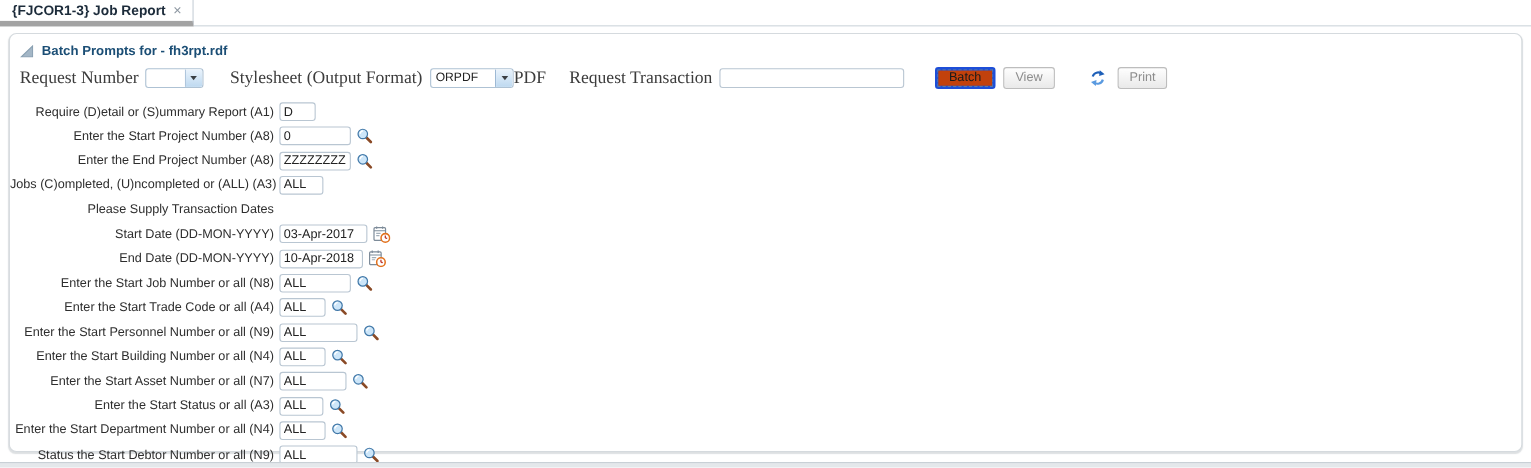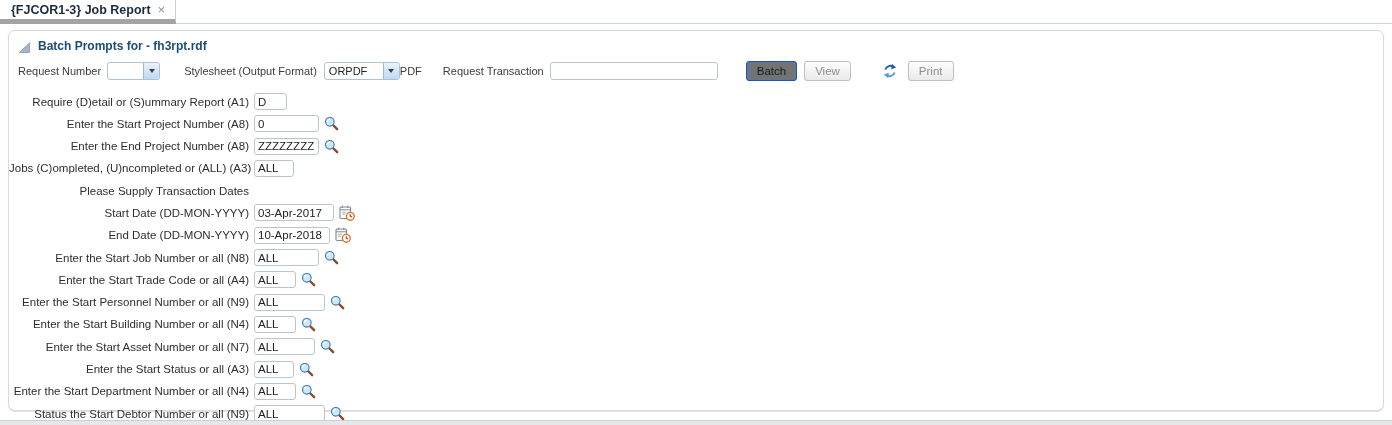--- a/index.html
+++ b/index.html
@@ -17,35 +17,35 @@
   
   .panel { margin: 6px 8px 0 8px; height: 381px; background: #ffffff;
     border: 1px solid #d5dade; border-radius: 7px; box-shadow: 0 1px 1px rgba(120,130,140,.25);
     padding: 5px 0 0 0; }
   .panel-header { display: flex; align-items: center; padding: 3px 0 2px 9px; }
   .disclosure { width: 13px; height: 13px; margin-right: 7px; display: inline-block; }
   .panel-title { font-size: 12px; font-weight: bold; color: #1b4e75; }
 
   
   .toolbar { display: flex; align-items: center; height: 26px; margin-top: 3px; white-space: nowrap; }
-  .tb-label { font-size: 11px; color: #3c3c3c; }
+  .tb-label { font-size: 16px; color: #3c3c3c; font-family: Liberation Serif, serif; }
   .combo { display: inline-flex; height: 18px; border: 1px solid #aec2d4; border-radius: 3px;
     background: #ffffff; overflow: hidden; cursor: default; }
   .combo-text { font-size: 11px; color: #222; padding: 2px 3px 0 4px; }
   .combo-btn { width: 16px; height: 100%; border-left: 1px solid #9db9d4;
     background: linear-gradient(#eaf3fc, #bed9f0); display: flex; align-items: center;
     justify-content: center; cursor: pointer; border-radius: 0 2px 2px 0; }
   .combo-btn::after { content: ""; width: 0; height: 0; border-left: 3.5px solid transparent;
     border-right: 3.5px solid transparent; border-top: 4.5px solid #3a3f44; }
   .tb-input { height: 18px; border: 1px solid #b9c6d2; border-radius: 3px; font-size: 11px;
     color: #222; padding: 0 4px; font-family: "Liberation Sans", sans-serif; }
   .btn { height: 20px; padding: 0 10px; font-size: 11.5px; border-radius: 3px;
     border: 1px solid #bdbdbd; background: linear-gradient(#fefefe, #e9e9e9);
     color: #8c8c8c; cursor: pointer; font-family: "Liberation Sans", sans-serif; }
-  .btn-primary { background: #737373; border: 1px solid #1d4ed8; color: #1a1a1a;
+  .btn-primary { background: #c2410c; border: 3px solid #1d4ed8; color: #1a1a1a;
     outline: 1px dashed #5a7da3; outline-offset: -3px; }
   .icon-btn { background: none; border: none; cursor: pointer; padding: 0; display: flex; align-items: center; }
 
   
   .form { margin-top: 9px; }
   .form-row { display: flex; align-items: center; height: 17px; margin-bottom: 5.3px; }
   .row-label { width: 240px; text-align: right; padding-right: 0; font-size: 11.5px;
     color: #2e2e2e; white-space: nowrap; }
   .row-input { height: 17px; border: 1px solid #b9c6d2; border-radius: 3px; font-size: 11.5px;
     color: #222; padding: 0 3px; margin-left: 5px; font-family: "Liberation Sans", sans-serif; }

